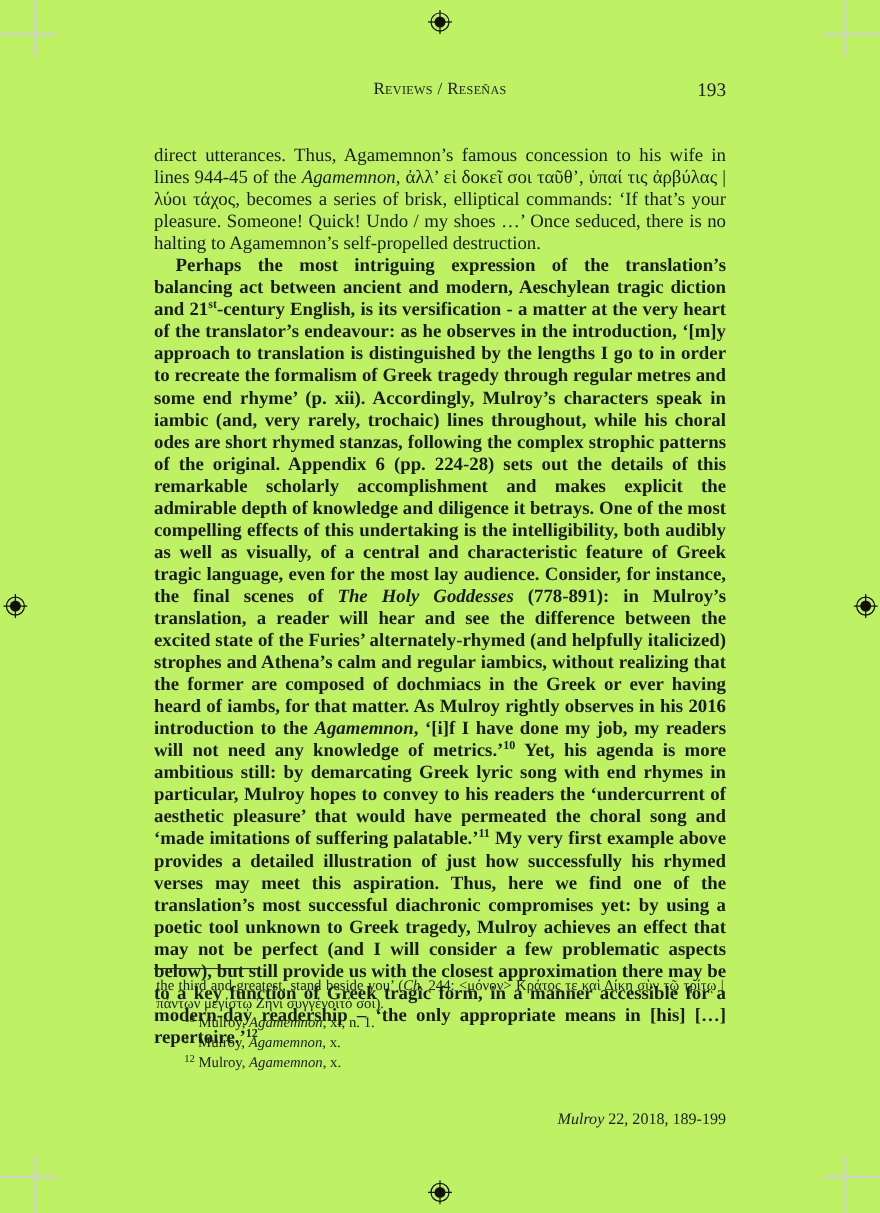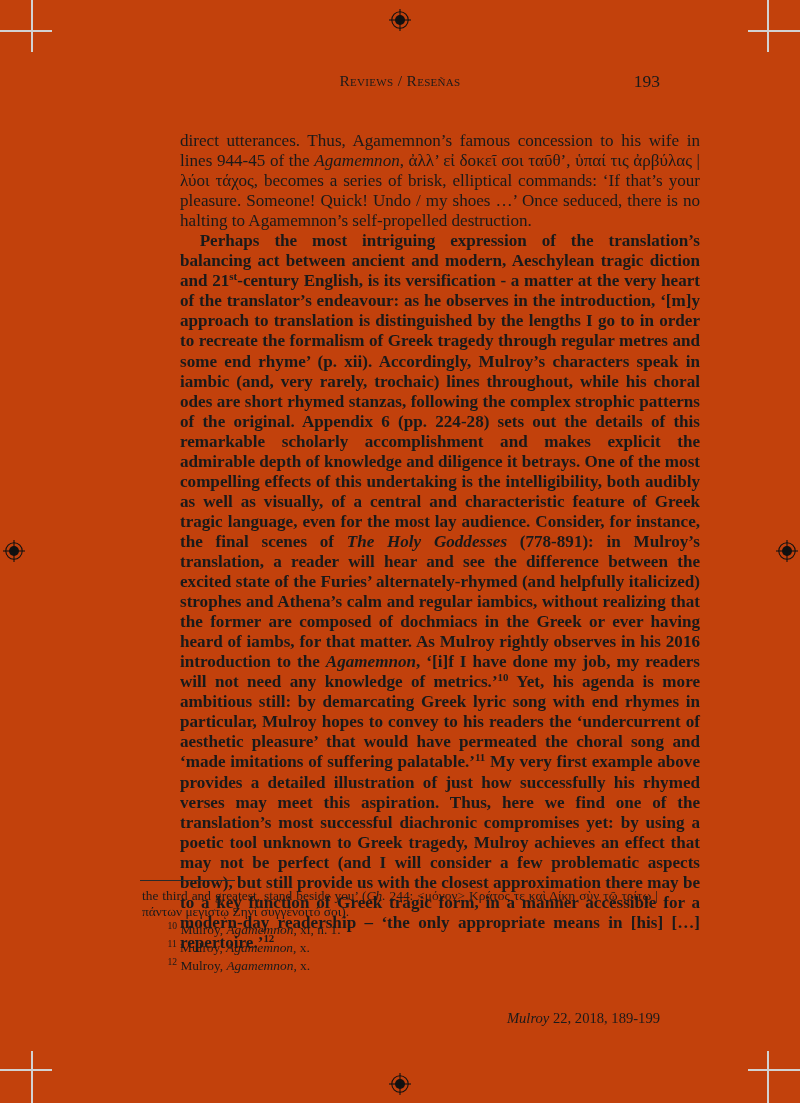--- a/index.html
+++ b/index.html
@@ -9,21 +9,21 @@
   }
   body {
     font-family: "Liberation Serif", "DejaVu Serif", serif;
     color: #1a1a1a;
   }
   .page {
     position: relative;
     width: 800px;
     height: 1103px;
     overflow: hidden;
-    background: #c2410c;
+    background: #bef264;
   }
 
   
   .crop {
     position: absolute;
     background: #d2d2d2;
   }
   .crop.h { height: 2px; width: 52px; }
   .crop.v { width: 2px; height: 52px; }
 
@@ -78,21 +78,20 @@
   .body-text {
     position: absolute;
     top: 131px;
     left: 0;
     width: 520px;
     font-size: 17.1px;
     line-height: 20.05px;
     text-align: justify;
     text-justify: inter-word;
     hyphens: none;
-    margin-left: 40px;
   }
   .body-text p {
     margin: 0;
   }
   .body-text p.indent {
     text-indent: 1.15em;
     font-weight: bold;
   }
   .body-text i, .footnotes i {
     font-style: italic;

